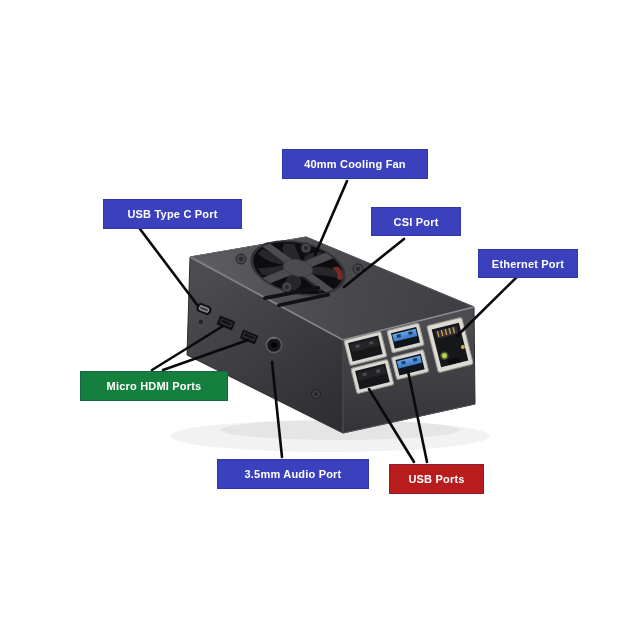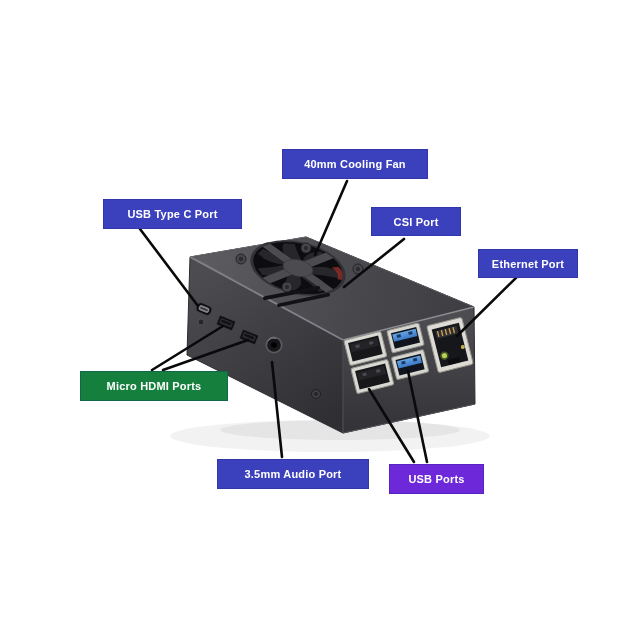--- a/index.html
+++ b/index.html
@@ -208,15 +208,15 @@
   <div class="callout" style="left: 75px; top: 199px; width: 139px; height: 30px; background: rgb(59, 64, 189); color: rgb(255, 255, 255); margin-left: 28px;">USB Type C Port</div>
 
   <div class="callout" style="left: 371px; top: 207px; width: 90px; height: 29px; background: rgb(59, 64, 189); color: rgb(255, 255, 255);">CSI Port</div>
 
   <div class="callout" style="left: 478px; top: 241px; width: 100px; height: 29px; background: rgb(59, 64, 189); color: rgb(255, 255, 255); margin-top: 8px;">Ethernet Port</div>
 
   <div class="callout" style="left: 80px; top: 371px; width: 148px; height: 30px; background: #15803d; color: rgb(255, 255, 255);">Micro HDMI Ports</div>
 
   <div class="callout" style="left: 217px; top: 459px; width: 152px; height: 30px; background: rgb(59, 64, 189); color: rgb(255, 255, 255);">3.5mm Audio Port</div>
 
-  <div class="callout" style="left: 389px; top: 464px; width: 95px; height: 30px; background: #6d28d9; color: rgb(255, 255, 255);">USB Ports</div>
+  <div class="callout" style="left: 389px; top: 464px; width: 95px; height: 30px; background: #b91c1c; color: rgb(255, 255, 255);">USB Ports</div>
 
 </div>
 
 </body></html>

